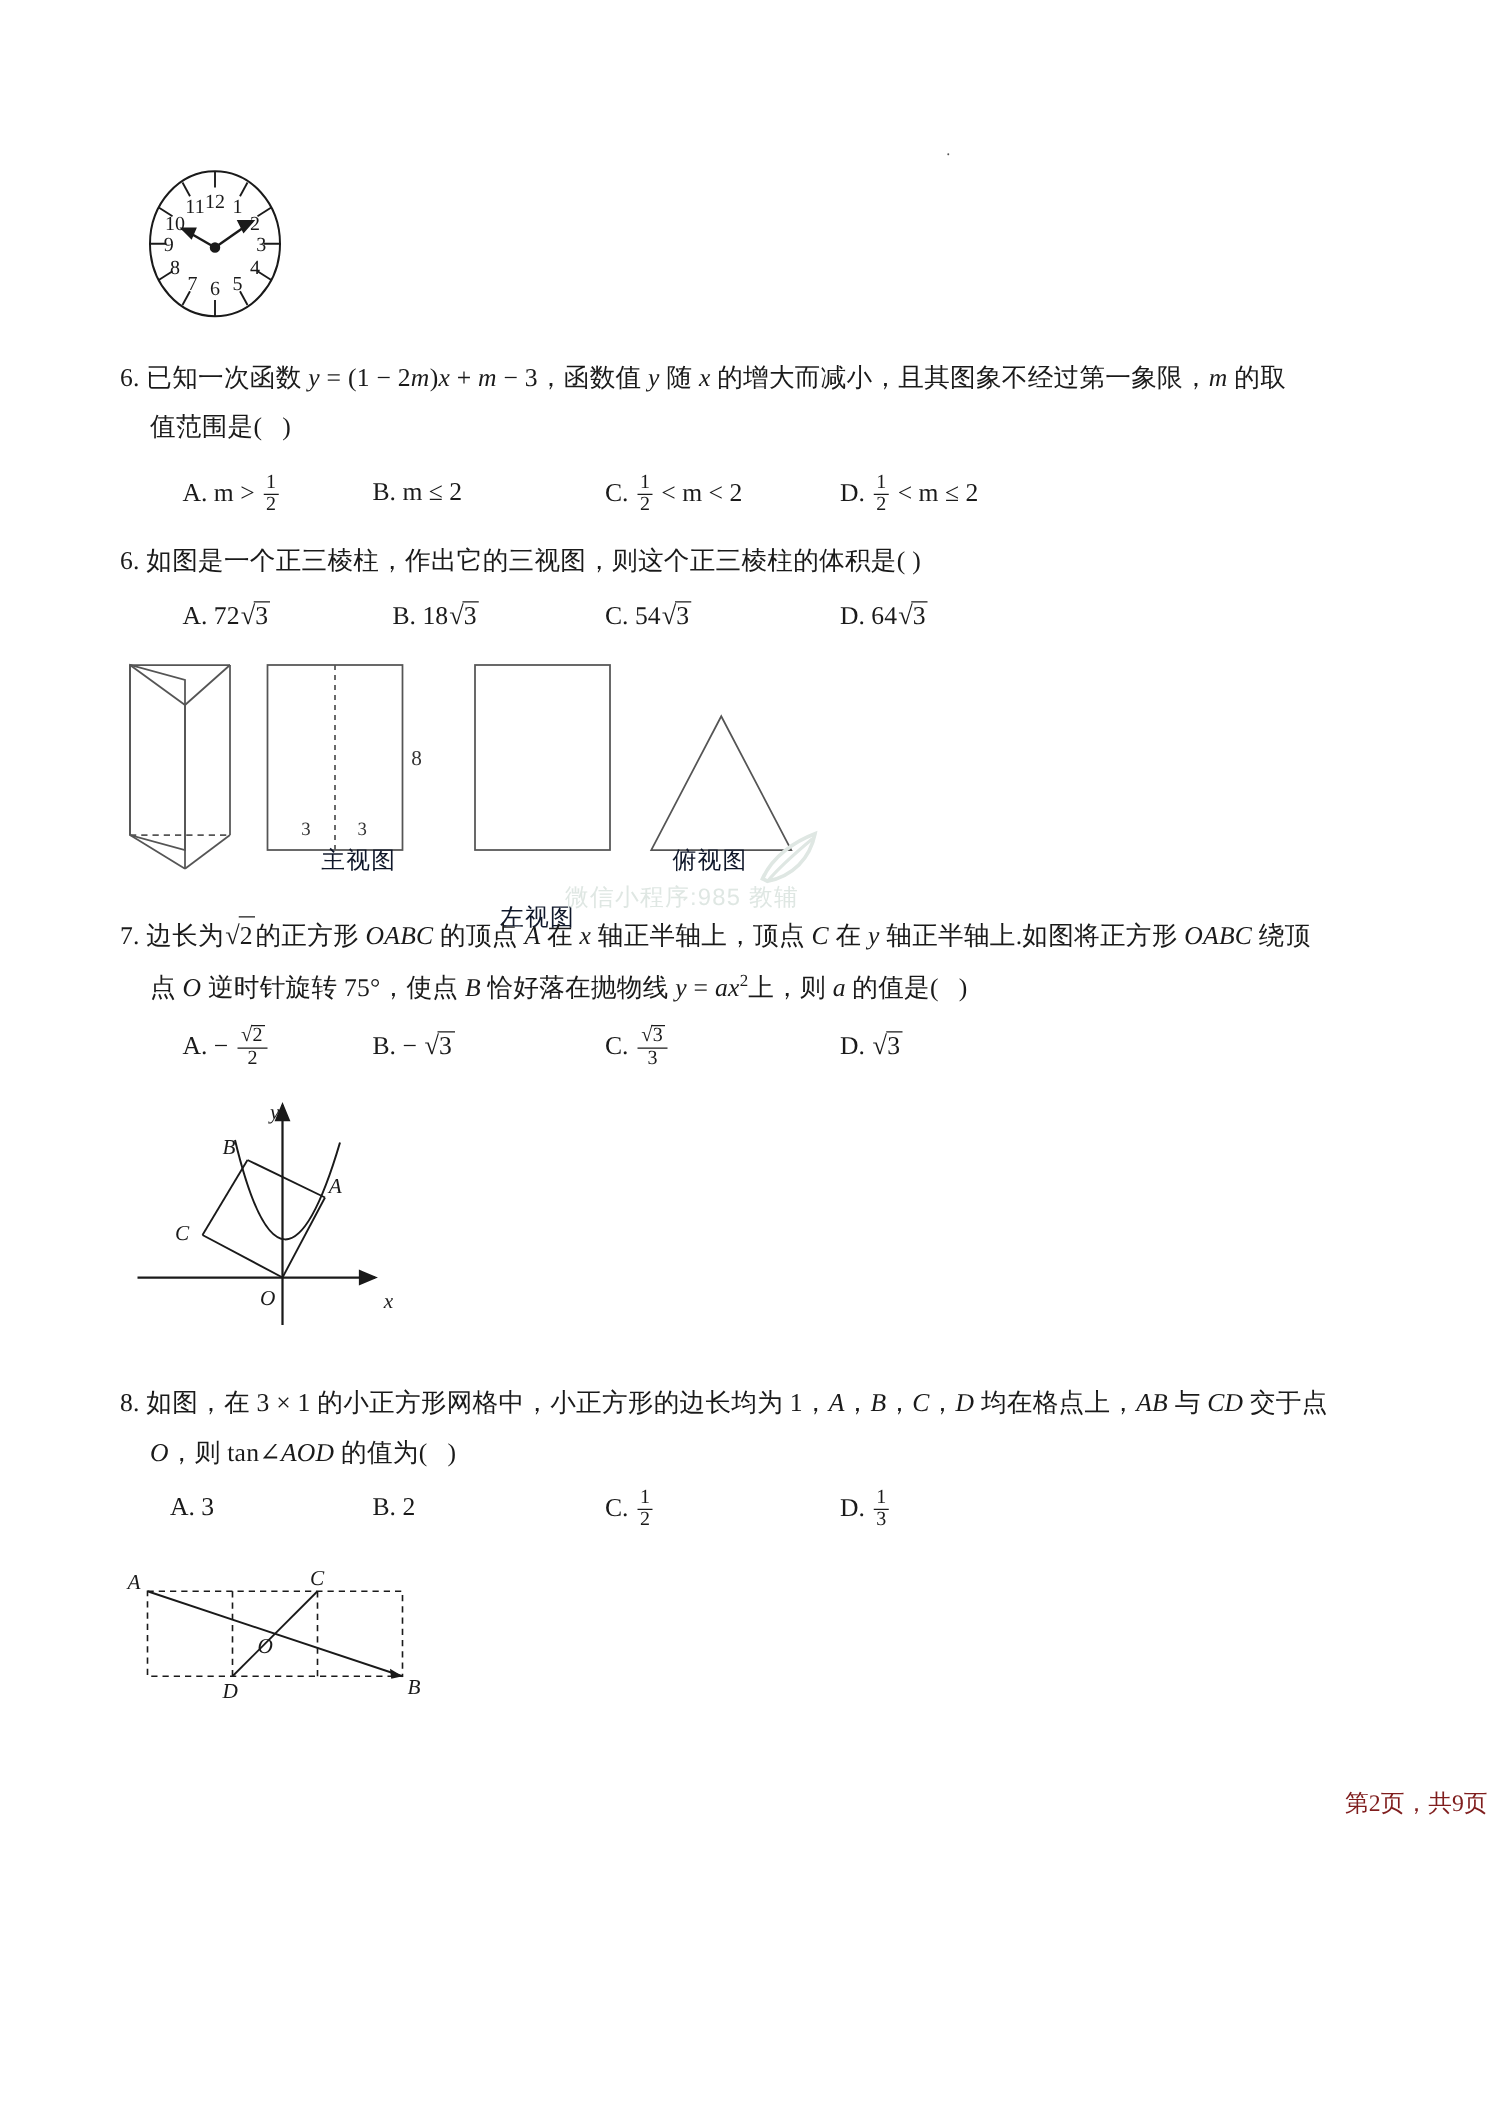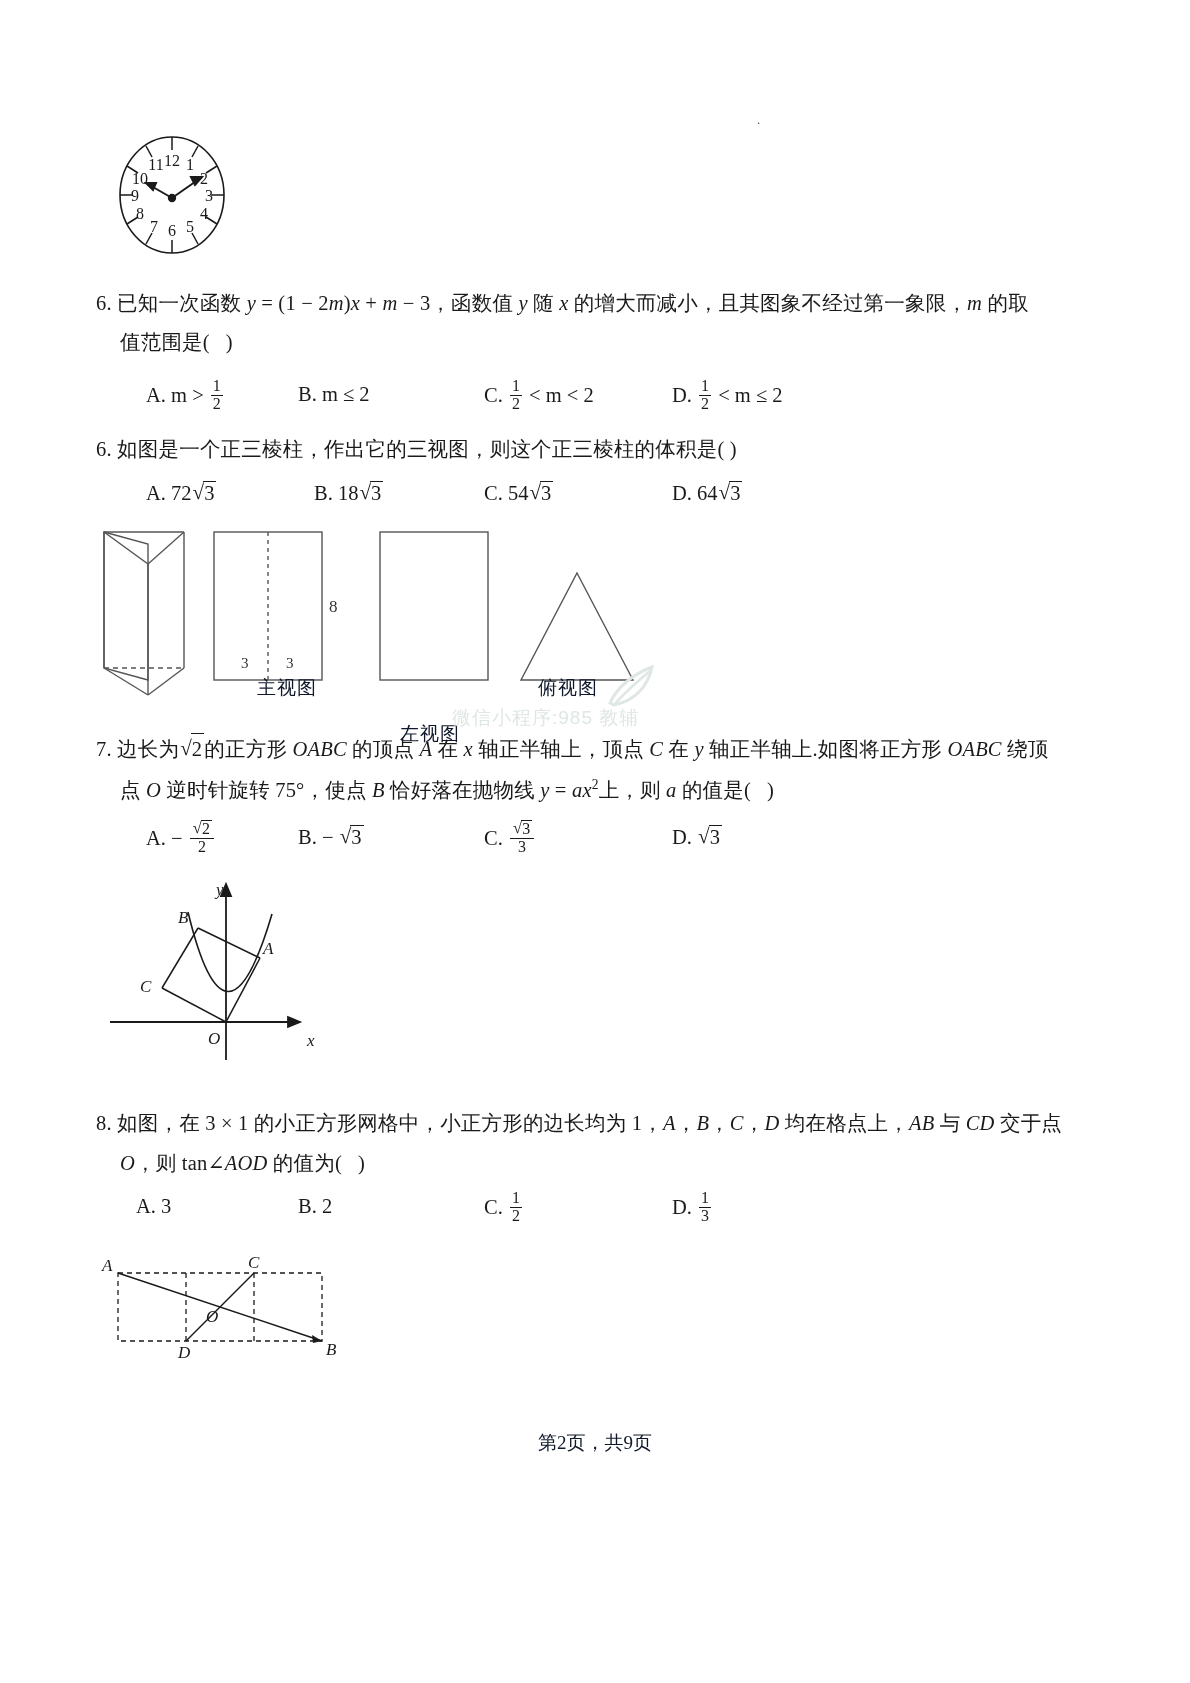--- a/index.html
+++ b/index.html
@@ -109,23 +109,23 @@
     left: 600px; top: 655px;
     width: 60px; height: 60px;
     pointer-events: none;
   }
 
   
   .footer {
     position: absolute;
     left: 0; top: 1430px;
     width: 1190px;
-    text-align: center;
+    text-align: right;
     font-size: 19px;
-    color: #0f172a;
+    color: #7f1d1d;
   }
 </style>
 </head>
 <body>
 
 <div class="page">
 
   <div class="dot-mark">.</div>
 
   <div class="clock-wrap">

